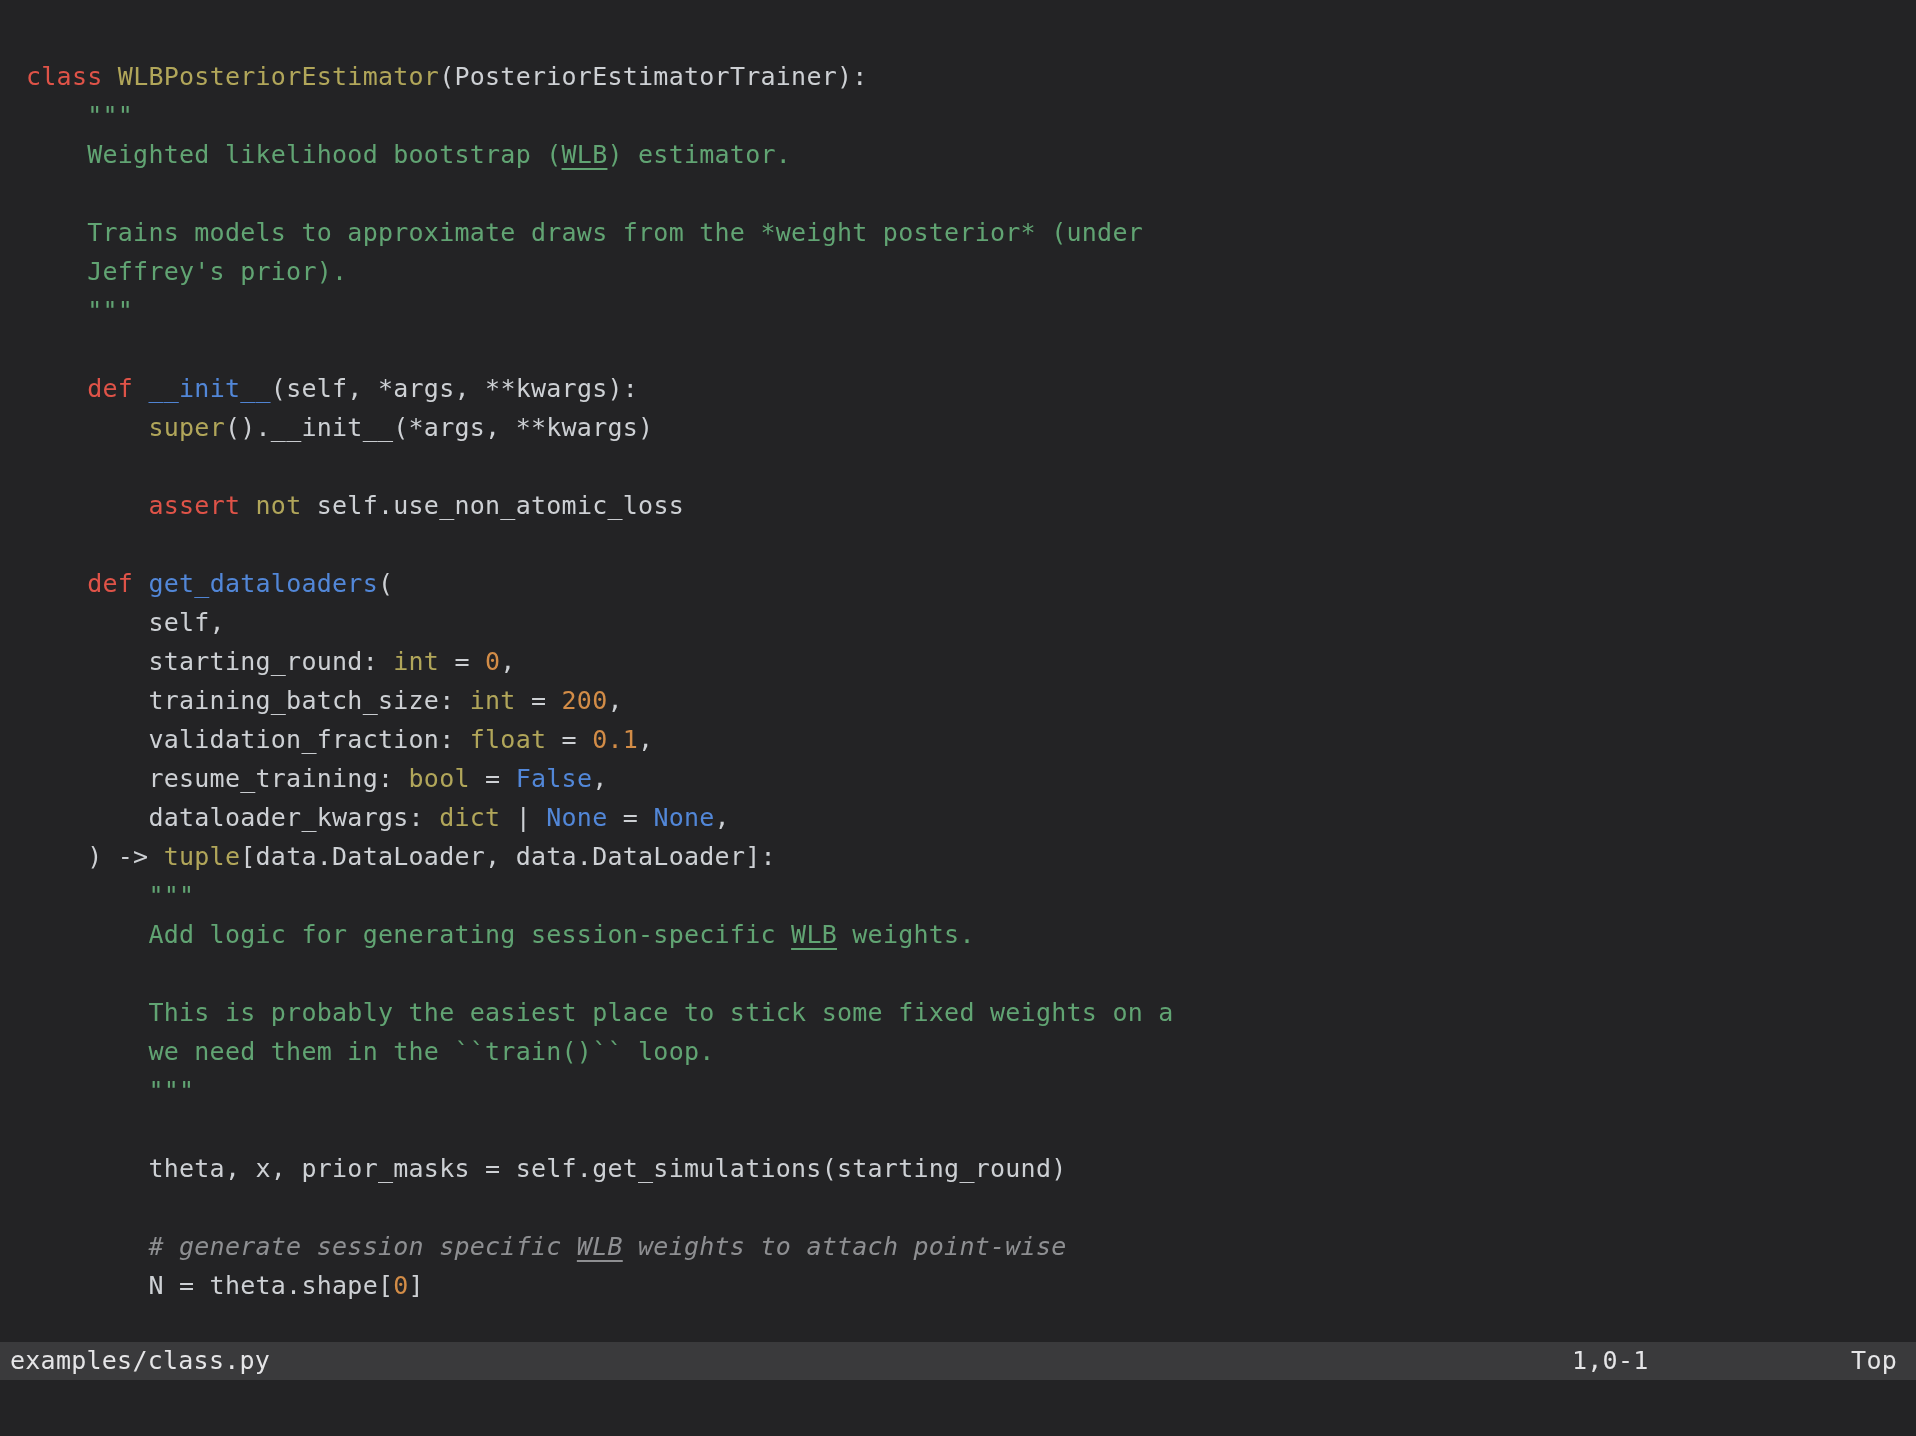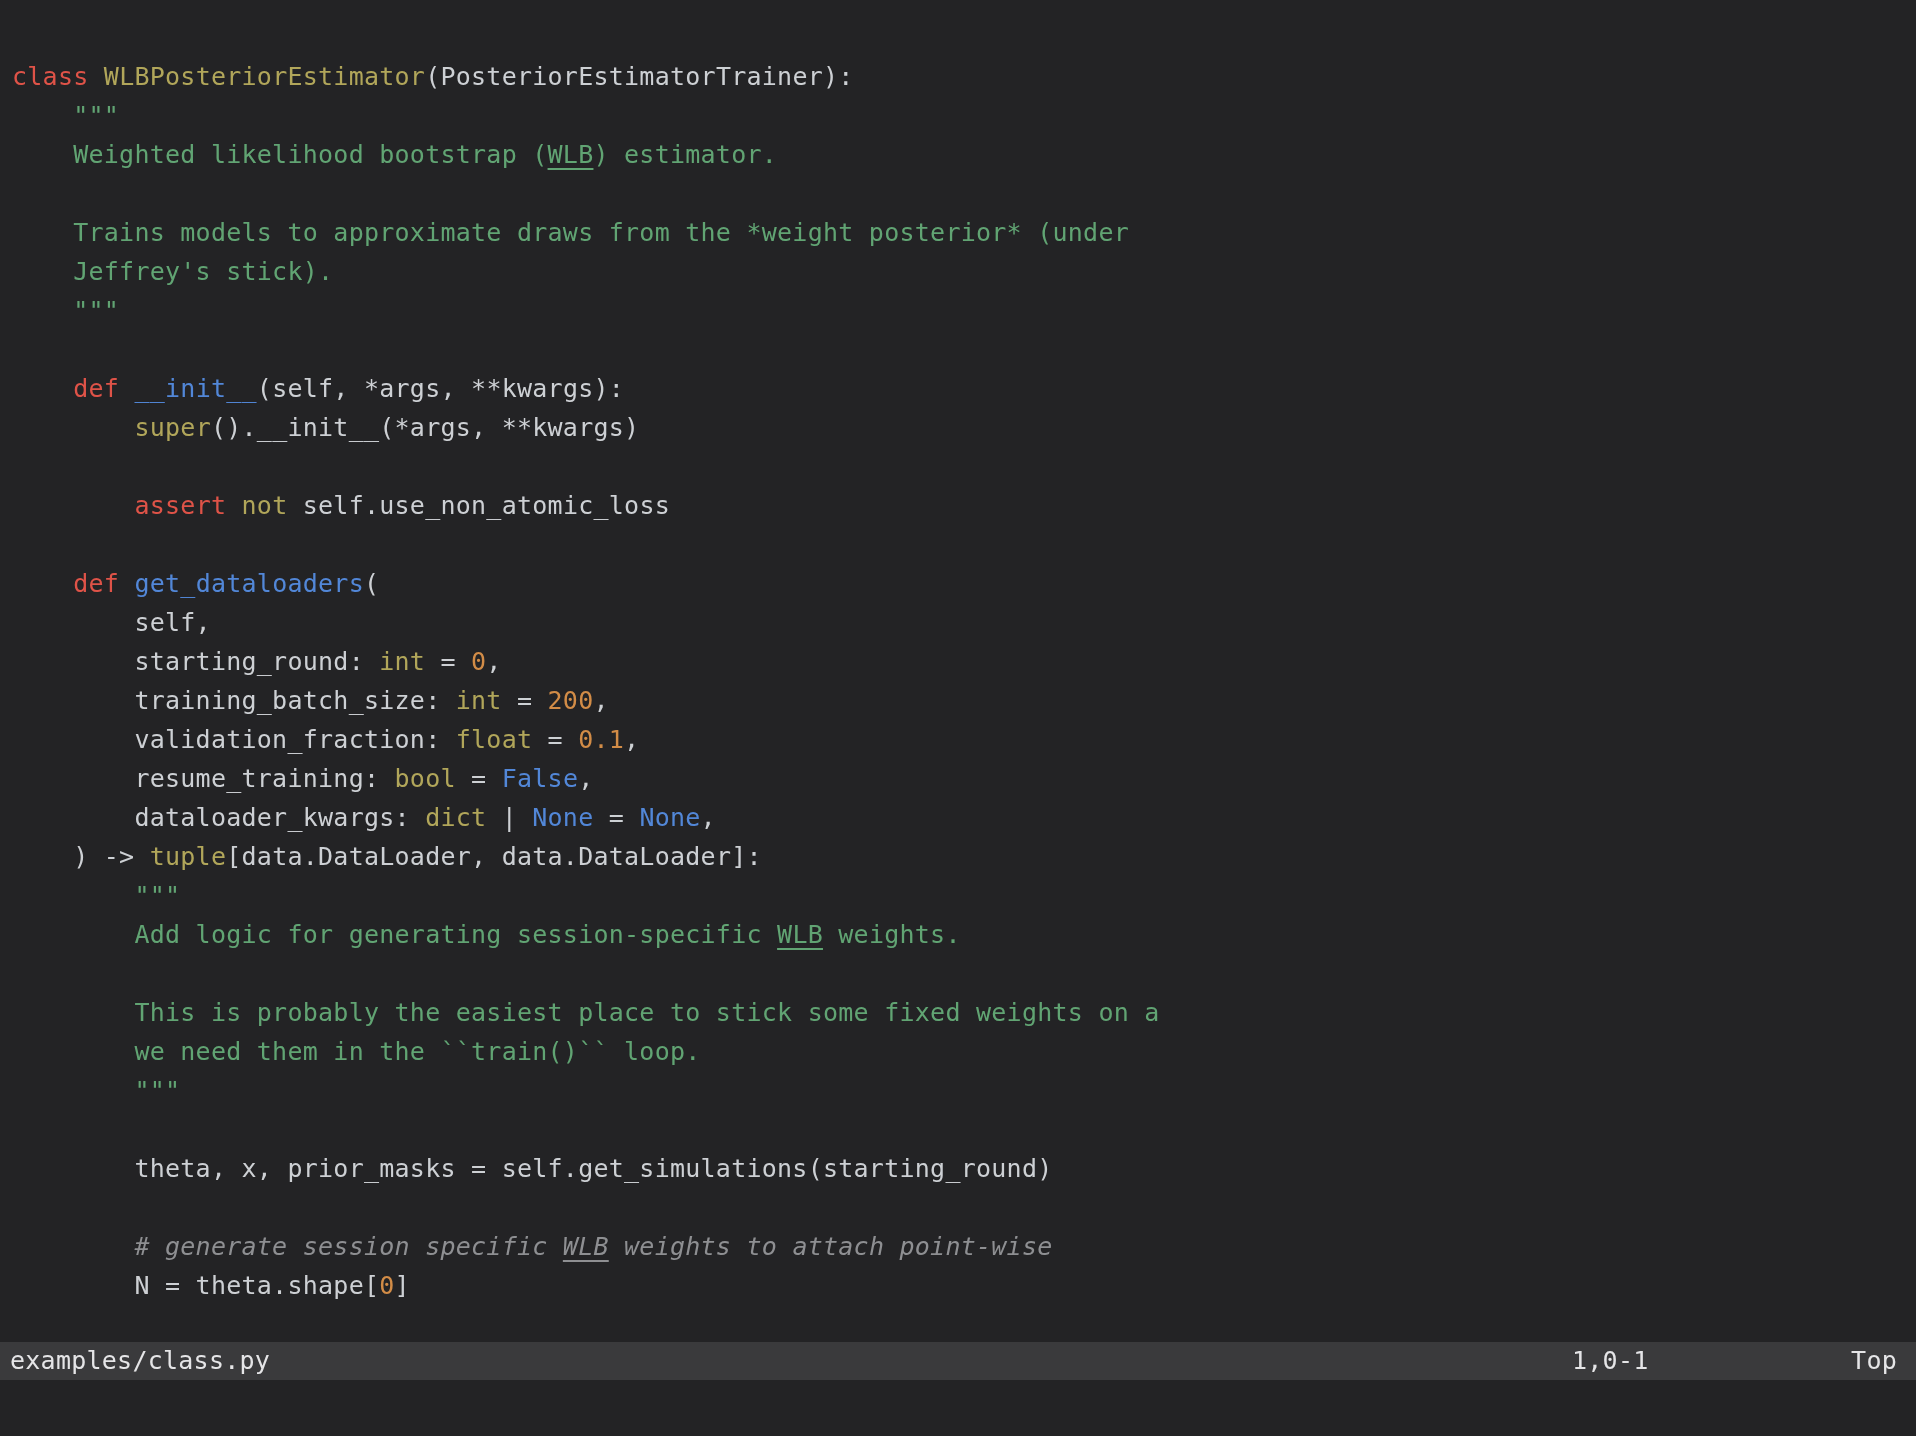--- a/index.html
+++ b/index.html
@@ -16,21 +16,21 @@
     height: 1436px;
     background: var(--background, #232325);
     font-family: "DejaVu Sans Mono", "Liberation Mono", monospace;
     font-size: 25px;
     letter-spacing: 0.25px;
   }
   .code-area {
     position: absolute;
     top: 0; left: 0; right: 0;
     height: 1342px;
-    padding: 18px 0 0 12px;
+    padding: 18px 0 0 26px;
     box-sizing: border-box;
     overflow: hidden;
   }
   .line {
     height: 39px;
     line-height: 39px;
     white-space: pre;
   }
   .tok-d  { color: var(--foreground); }
   .tok-k  { color: var(--keyword); }
@@ -83,21 +83,21 @@
 
 <div class="screen">
 
   <div class="code-area">
       <div class="line"></div>
       <div class="line"><span class="tok-k">class</span><span class="tok-d"> </span><span class="tok-t">WLBPosteriorEstimator</span><span class="tok-d">(PosteriorEstimatorTrainer):</span></div>
       <div class="line"><span class="tok-s">    """</span></div>
       <div class="line"><span class="tok-s">    Weighted likelihood bootstrap (</span><span class="tok-su">WLB</span><span class="tok-s">) estimator.</span></div>
       <div class="line"></div>
       <div class="line"><span class="tok-s">    Trains models to approximate draws from the *weight posterior* (under</span></div>
-      <div class="line"><span class="tok-s">    Jeffrey's stick).</span></div>
+      <div class="line"><span class="tok-s">    Jeffrey's prior).</span></div>
       <div class="line"><span class="tok-s">    """</span></div>
       <div class="line"></div>
       <div class="line"><span class="tok-d">    </span><span class="tok-k">def</span><span class="tok-d"> </span><span class="tok-f">__init__</span><span class="tok-d">(self, *args, **kwargs):</span></div>
       <div class="line"><span class="tok-d">        </span><span class="tok-t">super</span><span class="tok-d">().__init__(*args, **kwargs)</span></div>
       <div class="line"></div>
       <div class="line"><span class="tok-d">        </span><span class="tok-k">assert</span><span class="tok-d"> </span><span class="tok-t">not</span><span class="tok-d"> self.use_non_atomic_loss</span></div>
       <div class="line"></div>
       <div class="line"><span class="tok-d">    </span><span class="tok-k">def</span><span class="tok-d"> </span><span class="tok-f">get_dataloaders</span><span class="tok-d">(</span></div>
       <div class="line"><span class="tok-d">        self,</span></div>
       <div class="line"><span class="tok-d">        starting_round: </span><span class="tok-t">int</span><span class="tok-d"> = </span><span class="tok-n">0</span><span class="tok-d">,</span></div>

